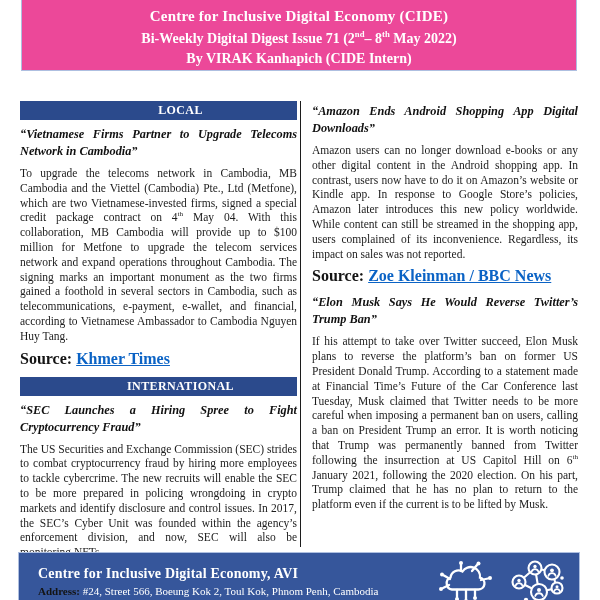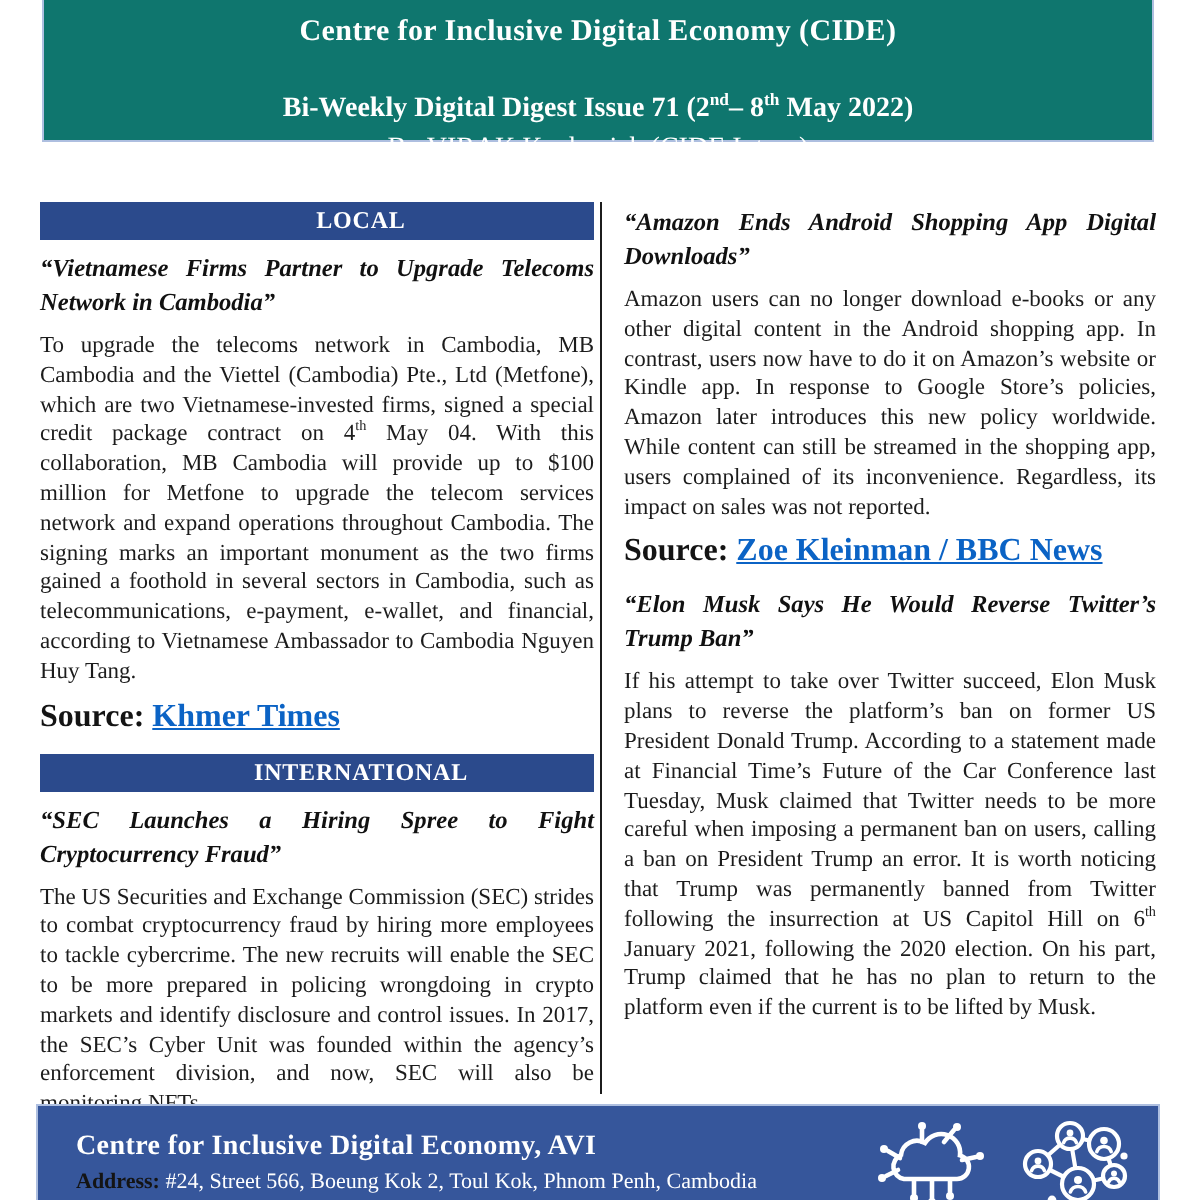--- a/index.html
+++ b/index.html
@@ -9,26 +9,26 @@
     background:#ffffff;
     font-family:"Liberation Serif", serif;
     color:#1b1b1b;
     overflow:hidden;
   }
   sup { font-size:62%; vertical-align:super; line-height:0; }
 
   
   .header {
     position:absolute; left:21px; top:0; width:556px; height:71px;
-    background:#0f766e; border:1px solid #AEBFE0; border-top:none;
+    background:#ec4899; border:1px solid #AEBFE0; border-top:none;
     color:#fff; text-align:center;
   }
   .header-line1 { font-size:15px; font-weight:bold; margin-top:8px; letter-spacing:.2px; }
-  .header-line2 { font-size:14px; font-weight:bold; margin-top:22px; }
-  .header-line3 { font-size:14px; font-weight:normal; margin-top:4px; }
+  .header-line2 { font-size:14px; font-weight:bold; margin-top:6px; }
+  .header-line3 { font-size:14px; font-weight:bold; margin-top:4px; }
 
   
   .main {
     position:absolute; left:20px; top:101px; width:558px;
     display:flex; align-items:flex-start;
   }
   .col-left  { width:277px; }
   .col-divider { width:1px; height:446px; background:#1c1c1c; margin:0 11px 0 3px; }
   .col-right { width:266px; padding-top:2px; }
 

